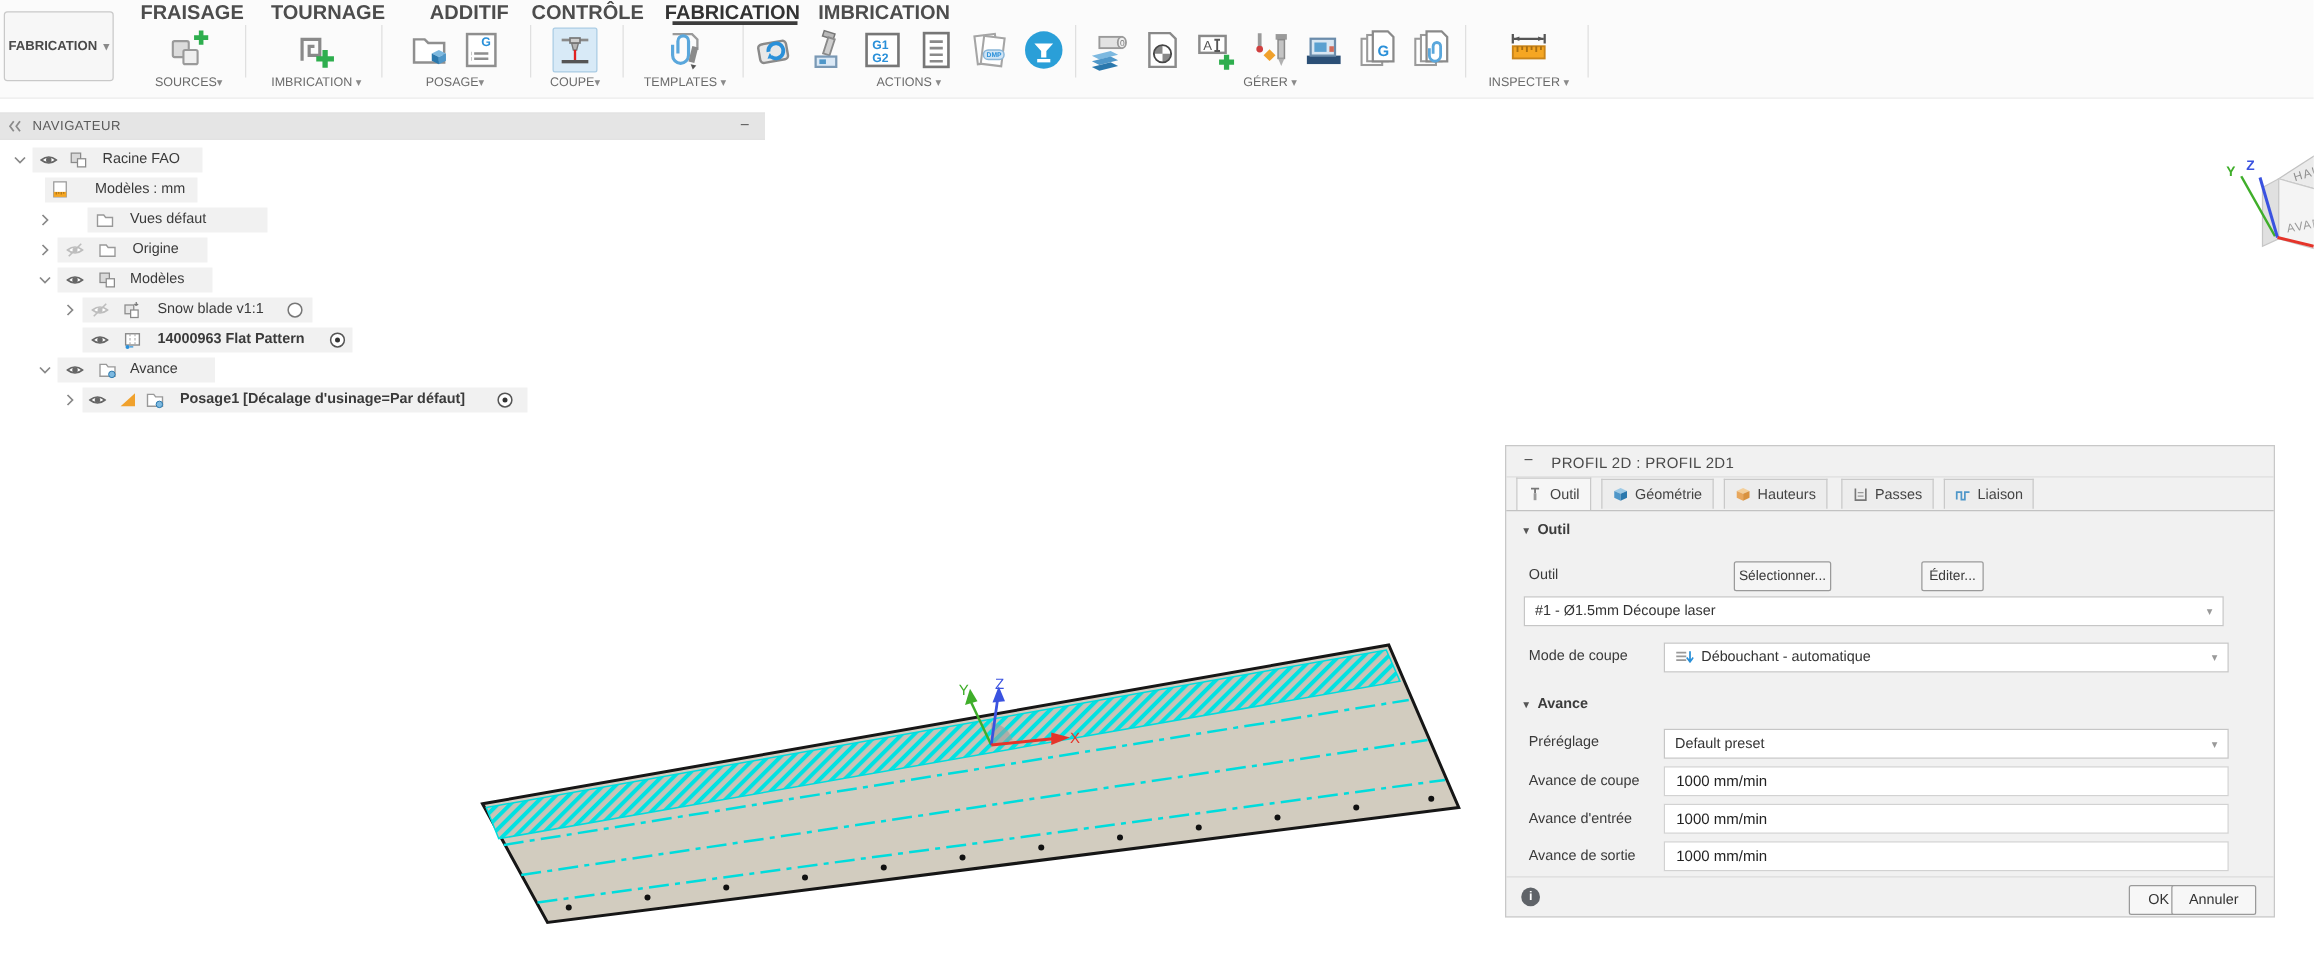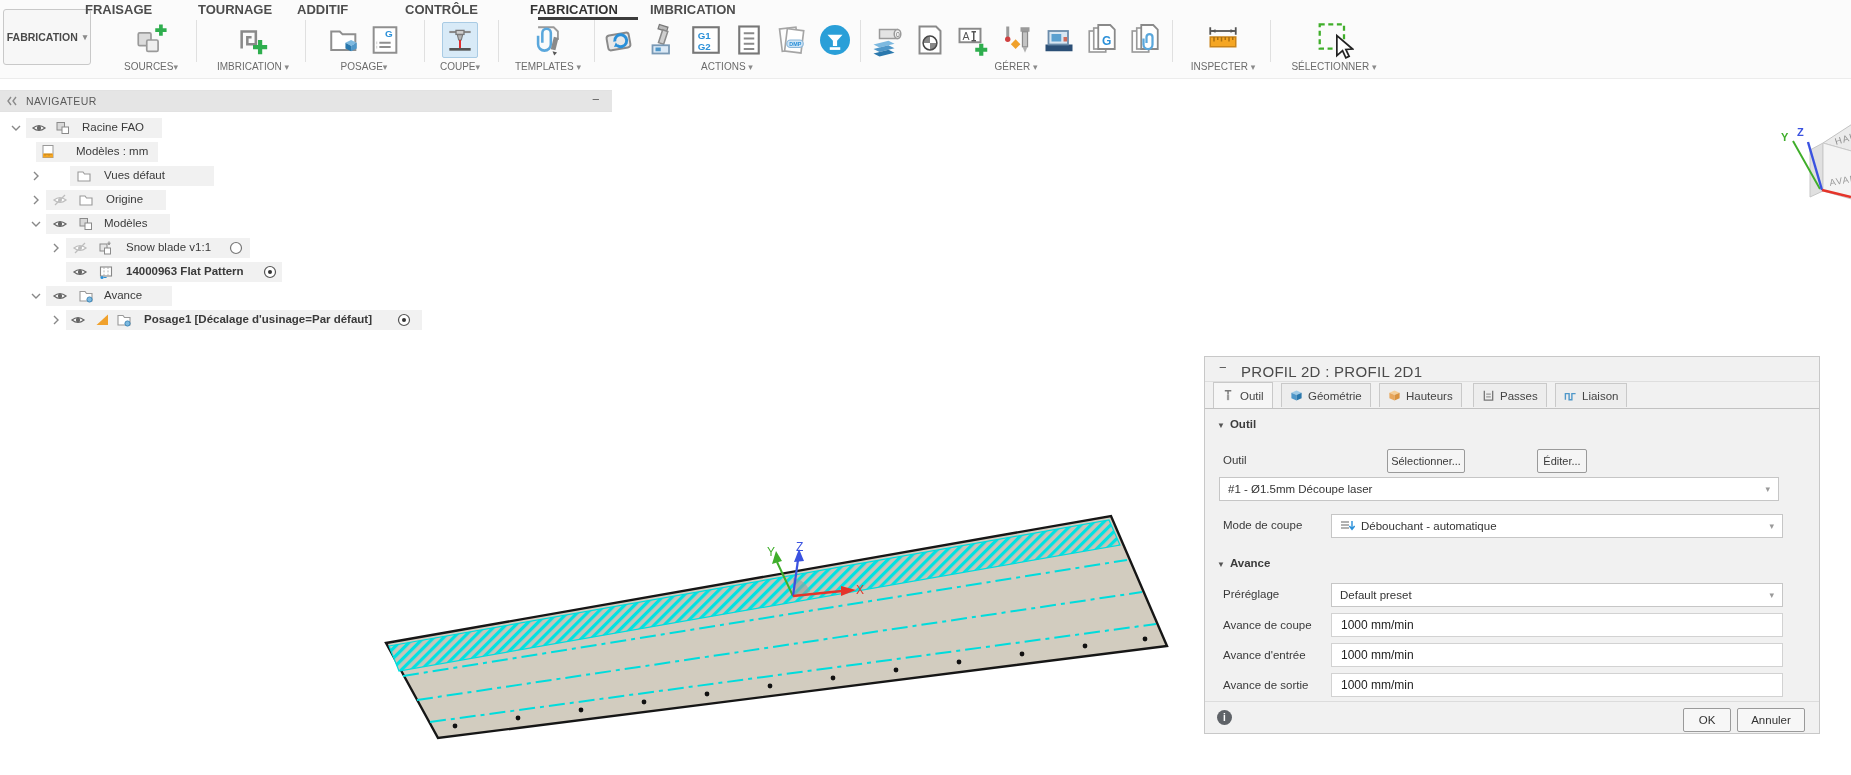--- a/index.html
+++ b/index.html
@@ -4,21 +4,21 @@
 <style>
   html,body{margin:0;padding:0;}
   body{width:1851px;height:775px;overflow:hidden;background:#ffffff;
        font-family:"Liberation Sans", sans-serif;color:#3a3a3a;position:relative;}
   
   .ribbon{position:absolute;left:0;top:0;width:1851px;height:78px;background:#fbfbfb;
           border-bottom:1px solid #ececec;z-index:30;}
   .ws-btn{position:absolute;left:3px;top:9px;width:86px;height:54px;background:#f7f7f7;
           border:1px solid #c9c9c9;border-radius:3px;display:flex;align-items:center;justify-content:center;
           font-size:10.5px;font-weight:bold;color:#4a4a4a;cursor:default;}
-  .tab{position:absolute;top:2px;width:110px;text-align:left;font-size:13px;font-weight:600;color:#4d4d4d;}
+  .tab{position:absolute;top:2px;width:110px;text-align:right;font-size:16px;font-weight:600;color:#4d4d4d;}
   .tab.active{color:#333;}
   .tab-underline{position:absolute;left:538px;top:17px;width:100px;height:3px;background:#3c3c3c;}
   .grp{position:absolute;top:20px;text-align:center;}
   .grp .icons{display:flex;align-items:center;justify-content:center;gap:7px;height:40px;}
   .grp .glabel{margin-top:1px;font-size:10px;color:#6b6b6b;white-space:nowrap;}
   .caret{color:#8a8a8a;font-size:9px;}
   .divider{position:absolute;top:20px;width:1px;height:42px;background:#e0e0e0;}
   .hl-box{background:#d8eaf7;border:1px solid #a9cbe4;border-radius:2px;padding:1px;}
   
   .nav-panel{position:absolute;left:0;top:90px;width:612px;z-index:20;}
@@ -29,37 +29,37 @@
   .nav-min{position:absolute;left:592px;top:1px;font-size:13px;color:#666;}
   .trow{position:absolute;height:24px;width:612px;font-size:11.5px;color:#3a3a3a;}
   .trow .pill{position:absolute;top:2px;height:20px;background:#f1f1f1;}
   .trow .cell{position:absolute;top:4px;}
   .trow .lbl{position:absolute;top:5px;white-space:nowrap;}
   
   .dlg{position:absolute;left:1204px;top:356px;width:614px;height:376px;background:#f1f1f1;
        border:1px solid #c8c8c8;z-index:40;font-size:11.5px;}
   .dlg-title{position:absolute;left:0;top:0;width:100%;height:24px;border-bottom:1px solid #dedede;}
   .dlg-title .min{position:absolute;left:14px;top:3px;color:#555;font-size:13px;}
-  .dlg-title .ttl{position:absolute;left:36px;top:6px;font-size:15px;color:#4a4a4a;letter-spacing:.3px;}
+  .dlg-title .ttl{position:absolute;left:36px;top:6px;font-size:12px;color:#4a4a4a;letter-spacing:.3px;}
   .dlg-tabs{position:absolute;left:0;top:24px;width:100%;height:27px;border-bottom:1px solid #c2c2c2;}
   .dtab{position:absolute;top:2px;height:24px;background:#ededed;border:1px solid #c9c9c9;border-bottom:none;
         display:flex;align-items:center;gap:5px;padding:0 8px;box-sizing:border-box;color:#444;}
   .dtab.active{background:#f6f6f6;height:26px;top:1px;z-index:2;}
   .sec-hd{position:absolute;left:12px;font-weight:bold;color:#3c3c3c;font-size:11.5px;}
   .sec-hd .tri{font-size:8px;color:#555;margin-right:5px;}
   .dlbl{position:absolute;left:18px;color:#3a3a3a;}
   .dbtn{position:absolute;height:22px;background:#f5f5f5;border:1px solid #9a9a9a;border-radius:2px;
         font-size:11px;color:#3a3a3a;display:flex;align-items:center;justify-content:center;}
   .dsel{position:absolute;height:24px;background:#ffffff;border:1px solid #c6c6c6;display:flex;
         align-items:center;padding:0 8px;box-sizing:border-box;color:#333;}
   .dsel .sc{margin-left:auto;color:#999;font-size:9px;}
   .dinp{position:absolute;height:24px;background:#ffffff;border:1px solid #d2d2d2;box-sizing:border-box;
         font-family:"Liberation Sans",sans-serif;font-size:12px;color:#222;padding:0 9px;}
   .dlg-footer{position:absolute;left:0;top:344px;width:100%;height:32px;border-top:1px solid #dcdcdc;}
-  .ok-btn{left:478px;top:6px;width:46px;position:absolute;}
+  .ok-btn{left:498px;top:6px;width:46px;position:absolute;}
   .cancel-btn{left:532px;top:6px;width:66px;position:absolute;}
   .fbtn{height:22px;background:#f7f7f7;border:1px solid #9a9a9a;border-radius:2px;font-size:11.5px;
         color:#333;display:flex;align-items:center;justify-content:center;}
   .info-dot{position:absolute;left:12px;top:8px;width:15px;height:15px;border-radius:50%;background:#5f6368;
             color:#fff;font-size:10px;font-weight:bold;display:flex;align-items:center;justify-content:center;}
   svg{display:block;}
 </style>
 </head>
 <body>
 
@@ -305,31 +305,20 @@
         <polygon points="4,6 7,4.8 7,7.2" fill="#555"></polygon>
           <polygon points="20,6 17,4.8 17,7.2" fill="#555"></polygon>
         <rect x="3.5" y="10" width="17" height="6.5" fill="#f5a623" stroke="#c9841a" stroke-width="1"></rect>
         <path d="M6 10v3M8.5 10v2M11 10v3M13.5 10v2M16 10v3M18.5 10v2" stroke="#a96f12" stroke-width="1"></path>
       </svg>
     </div>
     <div class="glabel"><span>INSPECTER</span> <span class="caret">▾</span></div>
   </div>
   <div class="divider" style="left:1270px"></div>
 
-  <div class="grp" style="left:1276px;width:116px">
-    <div class="icons">
-      <svg width="40" height="40" viewBox="0 0 28 28">
-        <rect x="4" y="3" width="17" height="17" fill="none" stroke="#3fae2a" stroke-width="1.6" stroke-dasharray="3.5 2.5"></rect>
-        <g>
-          <polygon points="16,11 16,25 20,21.5 22.3,26.5 24.6,25.4 22.3,20.6 27,20.3" fill="#ffffff" stroke="#222" stroke-width="1.2"></polygon>
-        </g>
-      </svg>
-    </div>
-    <div class="glabel"><span>SÉLECTIONNER</span> <span class="caret">▾</span></div>
-  </div>
 </div>
 
 <div class="nav-panel">
   <div class="nav-header">
     <svg class="nav-collapse" width="14" height="14" viewBox="0 0 14 14">
       <path d="M6 3L3 7l3 4M11 3L8 7l3 4" fill="none" stroke="#8a8a8a" stroke-width="1.4"></path>
     </svg>
     <span class="nav-title">NAVIGATEUR</span>
     <span class="nav-min">−</span>
   </div>

